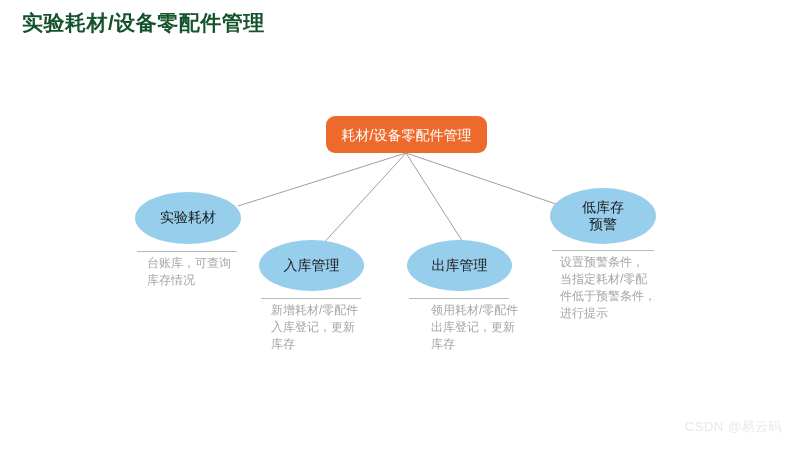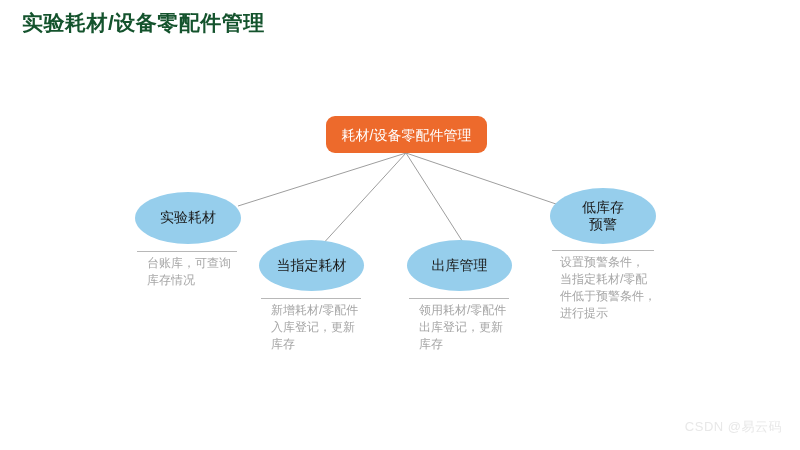--- a/index.html
+++ b/index.html
@@ -137,34 +137,34 @@
     <div class="bubble" style="width:106px; height:52px;">
       <span class="bubble-label">实验耗材</span>
     </div>
     <div class="divider" style="left:2px; top:59px; width:100px;"></div>
     <div class="desc" style="left:12px; top:63px; width:98px;">台账库，可查询
 库存情况</div>
   </div>
 
   <div class="branch" style="left:259px; top:240px; width:105px; height:125px;">
     <div class="bubble" style="width:105px; height:51px;">
-      <span class="bubble-label">当指定耗材</span>
+      <span class="bubble-label">入库管理</span>
     </div>
     <div class="divider" style="left:2px; top:58px; width:100px;"></div>
     <div class="desc" style="left:12px; top:62px; width:100px;">新增耗材/零配件
 入库登记，更新
 库存</div>
   </div>
 
   <div class="branch" style="left:407px; top:240px; width:105px; height:125px;">
     <div class="bubble" style="width:105px; height:51px;text-align:right;">
       <span class="bubble-label">出库管理</span>
     </div>
     <div class="divider" style="left:2px; top:58px; width:100px;"></div>
-    <div class="desc" style="left:12px; top:62px; width:100px;">领用耗材/零配件
+    <div class="desc" style="left:24px; top:62px; width:100px;">领用耗材/零配件
 出库登记，更新
 库存</div>
   </div>
 
   <div class="branch" style="left:550px; top:188px; width:106px; height:130px;">
     <div class="bubble" style="width:106px; height:56px;">
       <span class="bubble-label">低库存
 预警</span>
     </div>
     <div class="divider" style="left:2px; top:62px; width:102px;"></div>

